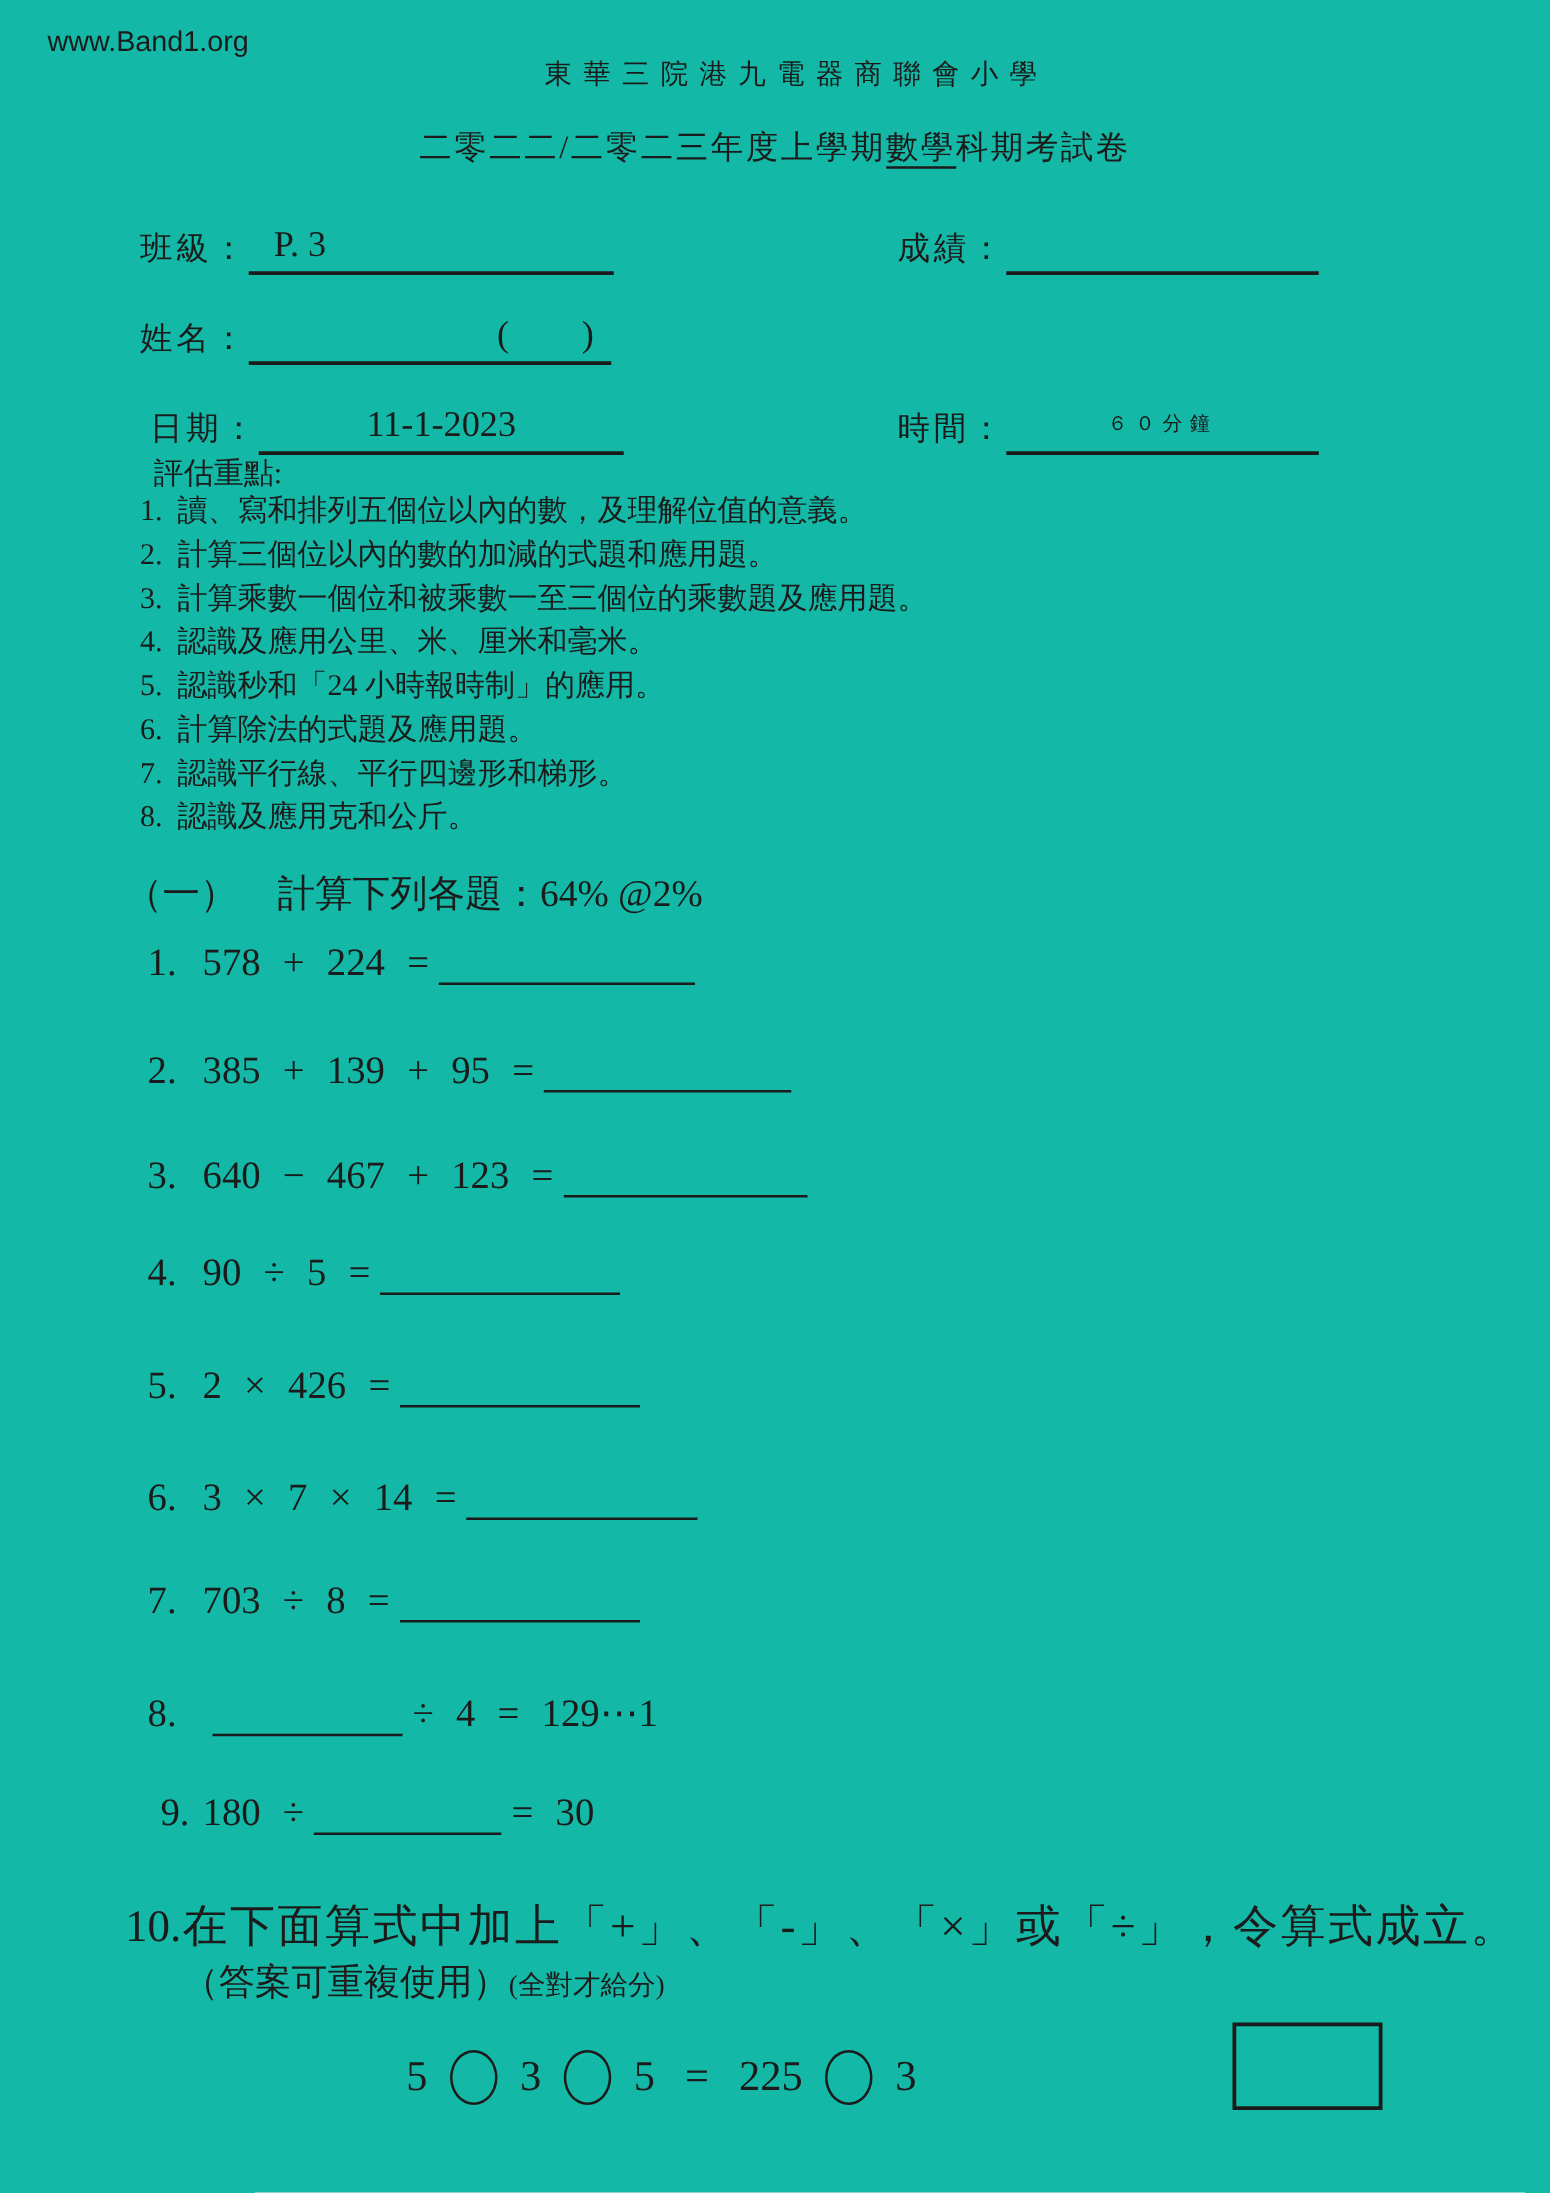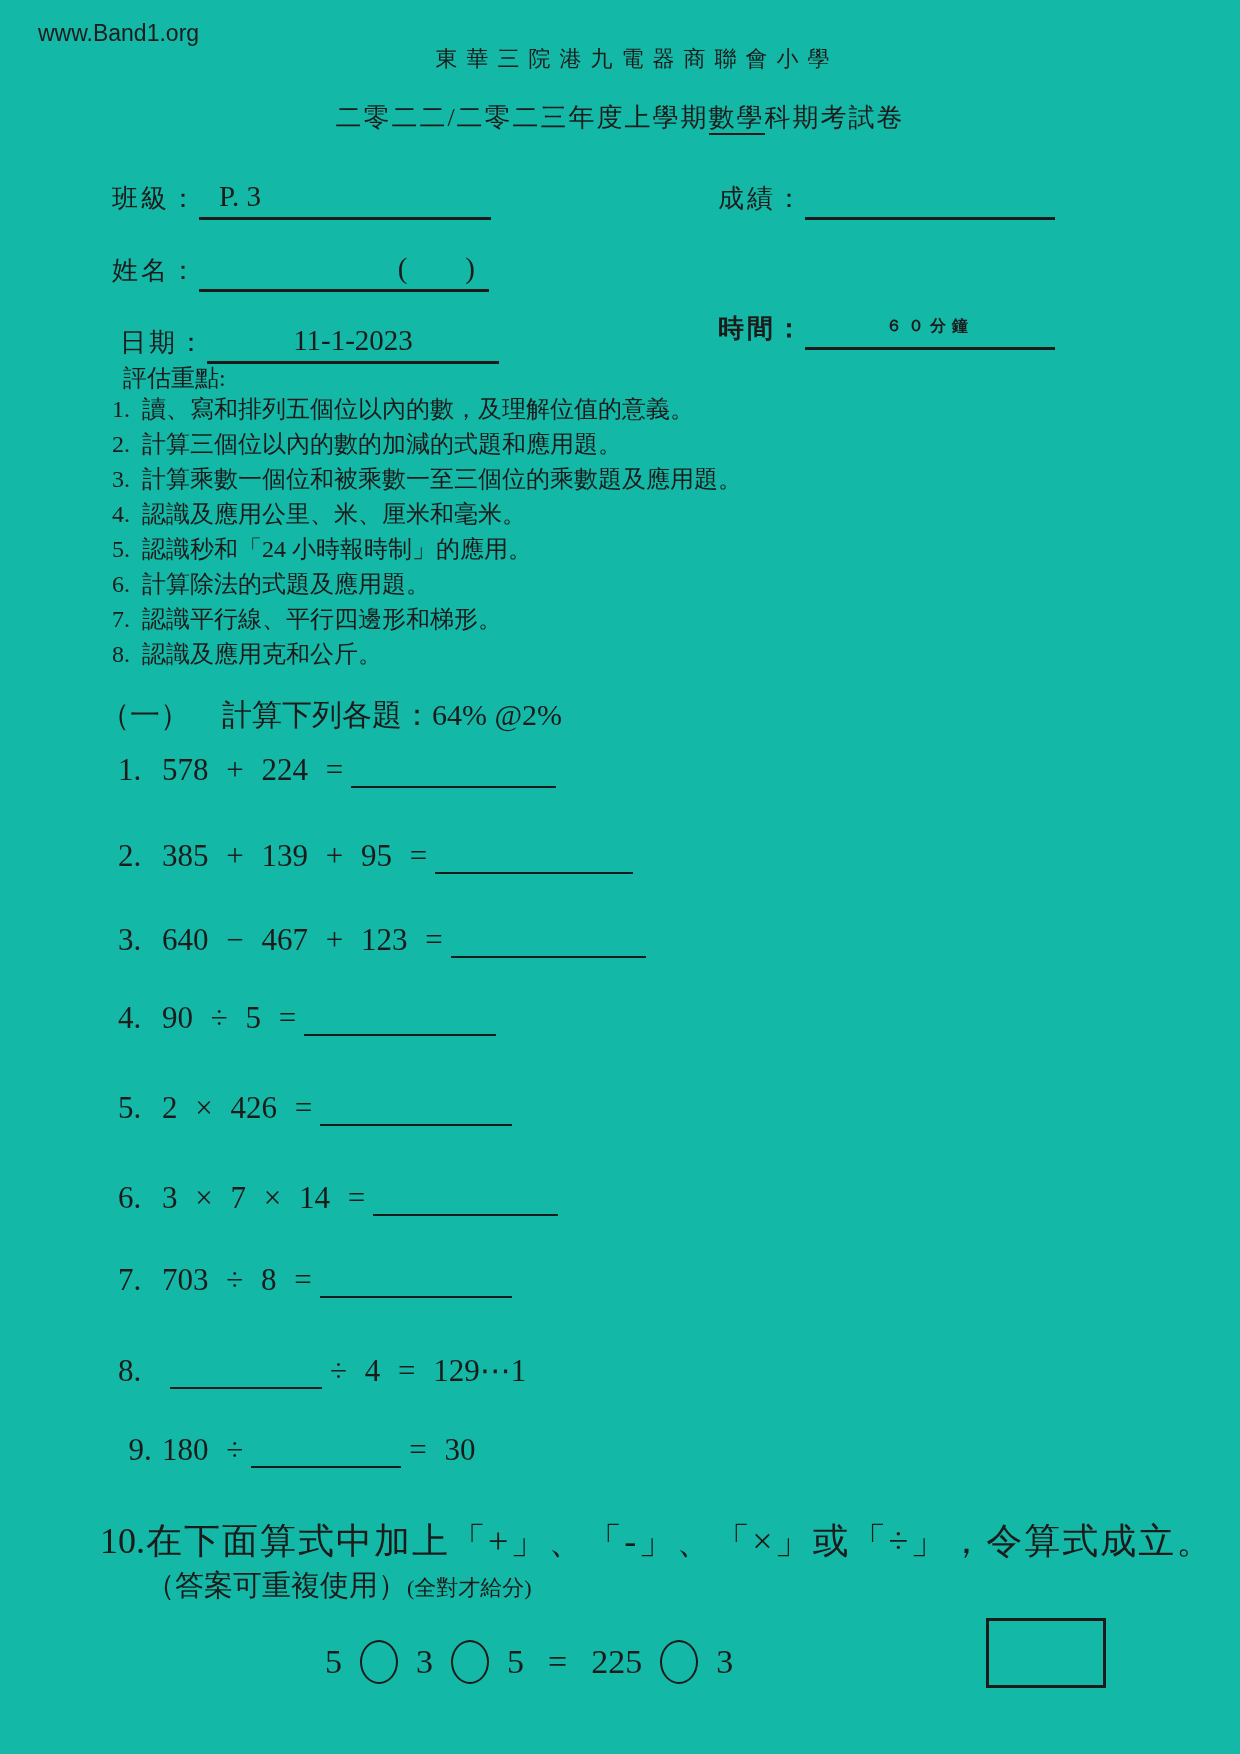--- a/index.html
+++ b/index.html
@@ -105,21 +105,21 @@
     <span class="flabel">成績：</span><span class="fline" style="width:250px;"><span class="val val-center"></span></span>
   </div>
 
   <div class="abs field" style="left:112px; top:250px;">
     <span class="flabel">姓名：</span><span class="fline" style="width:290px;"><span class="val val-right">(　　)</span></span>
   </div>
 
   <div class="abs field" style="left:96px; top:322px;margin-left:24px;">
     <span class="flabel">日期：</span><span class="fline" style="width:292px;"><span class="val val-center">11-1-2023</span></span>
   </div>
-  <div class="abs field" style="left:718px; top:308px;font-weight:bold;">
+  <div class="abs field" style="left:718px; top:322px;">
     <span class="flabel">時間：</span><span class="fline" style="width:250px;"><span class="val val-center val-cjk">６０分鐘</span></span>
   </div>
 
   <div class="abs assess-h">評估重點:</div>
   <div class="abs assess">
     <div class="arow"><span class="anum">1.</span><span>讀、寫和排列五個位以內的數，及理解位值的意義。</span></div>
     <div class="arow"><span class="anum">2.</span><span>計算三個位以內的數的加減的式題和應用題。</span></div>
     <div class="arow"><span class="anum">3.</span><span>計算乘數一個位和被乘數一至三個位的乘數題及應用題。</span></div>
     <div class="arow"><span class="anum">4.</span><span>認識及應用公里、米、厘米和毫米。</span></div>
     <div class="arow"><span class="anum">5.</span><span>認識秒和「24 小時報時制」的應用。</span></div>

